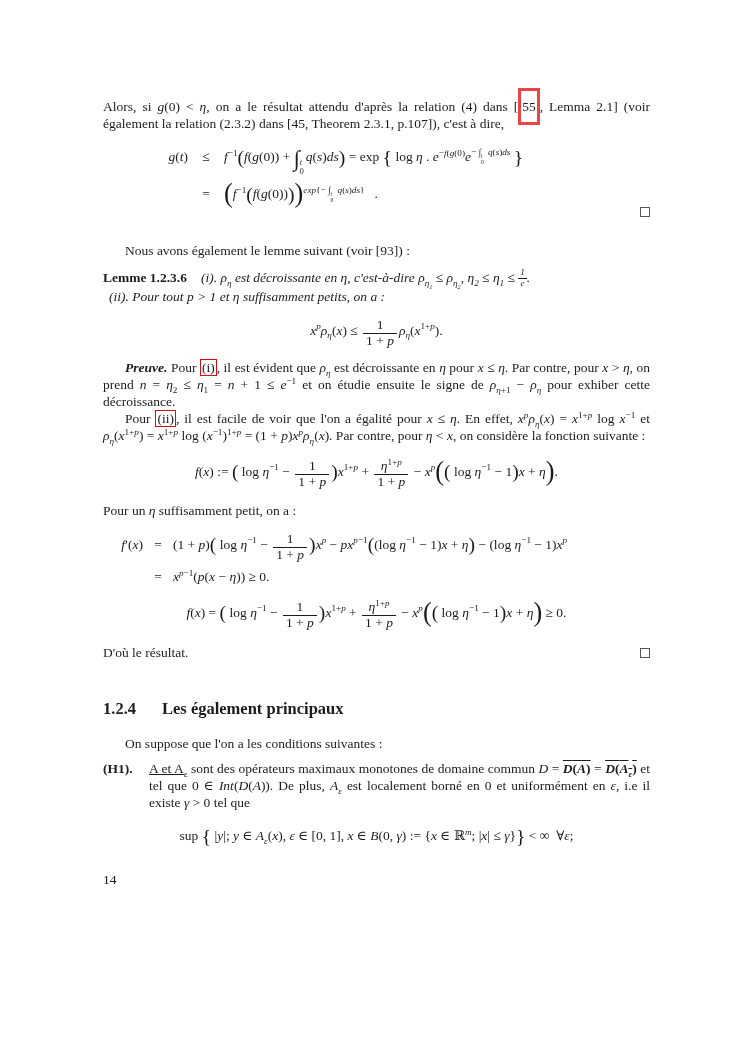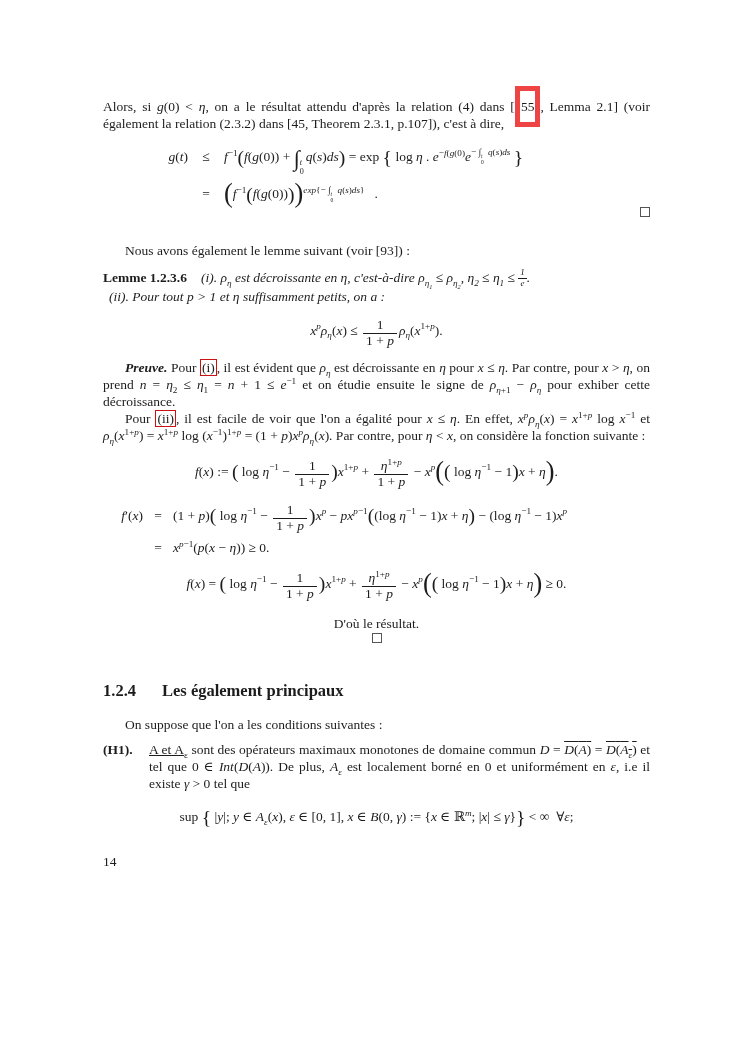--- a/index.html
+++ b/index.html
@@ -10,24 +10,24 @@
     font-size: 13.5px; line-height: 1.25; color: #1c1c1c;
   }
   .page { width: 745px; height: 1053px; padding: 99px 95px 0 103px; }
   p.para { text-align: justify; }
   .indent { text-indent: 22px; }
   sup, sub { font-size: 0.68em; line-height: 0; }
   i { font-style: italic; }
   .bi { font-weight: bold; font-style: italic; }
   .it { font-style: italic; }
   .ul { text-decoration: underline; }
-  .ov { text-decoration: overline; }
+  .ov { text-decoration: overline; font-weight: bold; }
 
   
-  .lbg { border: 5px solid #ef4444; padding: 8px 1px; cursor: pointer; }
+  .lbg { border: 3px solid #ef4444; padding: 8px 1px; cursor: pointer; }
   .lbr { border: 1px solid #cc1111; padding: 0 1px; cursor: pointer; }
 
   
   .qed { display: inline-block; width: 10px; height: 10px; border: 1.4px solid #555; }
   .qedline { display: flex; justify-content: flex-end; margin-top: 4px; }
 
   
   .eqarray .row { display: flex; align-items: baseline; }
   .eqarray .lhs { flex: none; text-align: right; }
   .eqarray .rel { flex: none; text-align: center; }
@@ -62,21 +62,21 @@
   .lemma .l1 { text-align: justify; }
   .lemma .l2 { margin-top: 1px; padding-left: 6px; }
   .lemma b { margin-right: 14px; }
 
   .preuve1 { margin-top: 8px; }
   .eq-lemma { margin: 12px 0; }
   .eq-fdef { margin: 14px 0; }
   .para-pour-un { margin-top: 6px; }
   .para-comme { margin-top: 6px; }
   .eq-fpos { margin: 14px 0; }
-  .dou-line { display: flex; justify-content: space-between; align-items: center; margin-top: 6px; flex-direction: column; }
+  .dou-line { display: flex; justify-content: space-between; align-items: center; margin-top: 6px; }
   .para-nous { margin-top: 26px; }
 
   h2.sec { margin-top: 38px; font-size: 16.5px; font-weight: bold; }
   h2.sec .sec-title { margin-left: 26px; }
   .para-suppose { margin-top: 16px; }
   .hitem { display: flex; margin-top: 8px; }
   .hlabel { flex: none; width: 46px; font-weight: bold; }
   .htext { flex: 1; text-align: justify; }
   .eq-sup { margin: 16px 0 0 0; }
   .footer { margin-top: 28px; text-align: left; }
@@ -121,20 +121,21 @@
     <p class="l2 it">(ii). Pour tout p &gt; 1 et η suffisamment petits, on a :</p>
   </div>
 
   <div class="eqc eq-lemma"><i>x</i><sup><i>p</i></sup><i>ρ</i><sub><i>η</i></sub>(<i>x</i>) ≤ <span class="frac"><span class="fn">1</span><span class="fd">1 + <i>p</i></span></span><i>ρ</i><sub><i>η</i></sub>(<i>x</i><sup>1+<i>p</i></sup>).</div>
 
   <p class="para indent preuve1"><span class="bi">Preuve.</span> Pour <span class="lbr">(i)</span>, il est évident que <i>ρ</i><sub><i>η</i></sub> est décroissante en <i>η</i> pour <i>x</i> ≤ <i>η</i>. Par contre, pour <i>x</i> &gt; <i>η</i>, on prend <i>n</i> = <i>η</i><sub>2</sub> ≤ <i>η</i><sub>1</sub> = <i>n</i> + 1 ≤ <i>e</i><sup>−1</sup> et on étudie ensuite le signe de <i>ρ</i><sub><i>η</i>+1</sub> − <i>ρ</i><sub><i>η</i></sub> pour exhiber cette décroissance.</p>
   <p class="para indent">Pour <span class="lbr">(ii)</span>, il est facile de voir que l'on a égalité pour <i>x</i> ≤ <i>η</i>. En effet, <i>x</i><sup><i>p</i></sup><i>ρ</i><sub><i>η</i></sub>(<i>x</i>) = <i>x</i><sup>1+<i>p</i></sup> log <i>x</i><sup>−1</sup> et <i>ρ</i><sub><i>η</i></sub>(<i>x</i><sup>1+<i>p</i></sup>) = <i>x</i><sup>1+<i>p</i></sup> log (<i>x</i><sup>−1</sup>)<sup>1+<i>p</i></sup> = (1 + <i>p</i>)<i>x</i><sup><i>p</i></sup><i>ρ</i><sub><i>η</i></sub>(<i>x</i>). Par contre, pour <i>η</i> &lt; <i>x</i>, on considère la fonction suivante :</p>
 
   <div class="eqc eq-fdef"><i>f</i>(<i>x</i>) := <span class="d1">(</span> log <i>η</i><sup>−1</sup> − <span class="frac"><span class="fn">1</span><span class="fd">1 + <i>p</i></span></span><span class="d1">)</span><i>x</i><sup>1+<i>p</i></sup> + <span class="frac"><span class="fn"><i>η</i><sup>1+<i>p</i></sup></span><span class="fd">1 + <i>p</i></span></span> − <i>x</i><sup><i>p</i></sup><span class="d2">(</span><span class="d1">(</span> log <i>η</i><sup>−1</sup> − 1<span class="d1">)</span><i>x</i> + <i>η</i><span class="d2">)</span>.</div>
 
+  <p class="para para-pour-un">Pour un <i>η</i> suffisamment petit, on a :</p>
 
   <div class="eqarray eq-fprime">
     <div class="row">
       <span class="lhs"><i>f</i>′(<i>x</i>)</span>
       <span class="rel">=</span>
       <span class="rhs">(1 + <i>p</i>)<span class="d1">(</span> log <i>η</i><sup>−1</sup> − <span class="frac"><span class="fn">1</span><span class="fd">1 + <i>p</i></span></span><span class="d1">)</span><i>x</i><sup><i>p</i></sup> − <i>px</i><sup><i>p</i>−1</sup><span class="d1">(</span>(log <i>η</i><sup>−1</sup> − 1)<i>x</i> + <i>η</i><span class="d1">)</span> − (log <i>η</i><sup>−1</sup> − 1)<i>x</i><sup><i>p</i></sup></span>
     </div>
     <div class="row">
       <span class="lhs"></span>
       <span class="rel">=</span>

